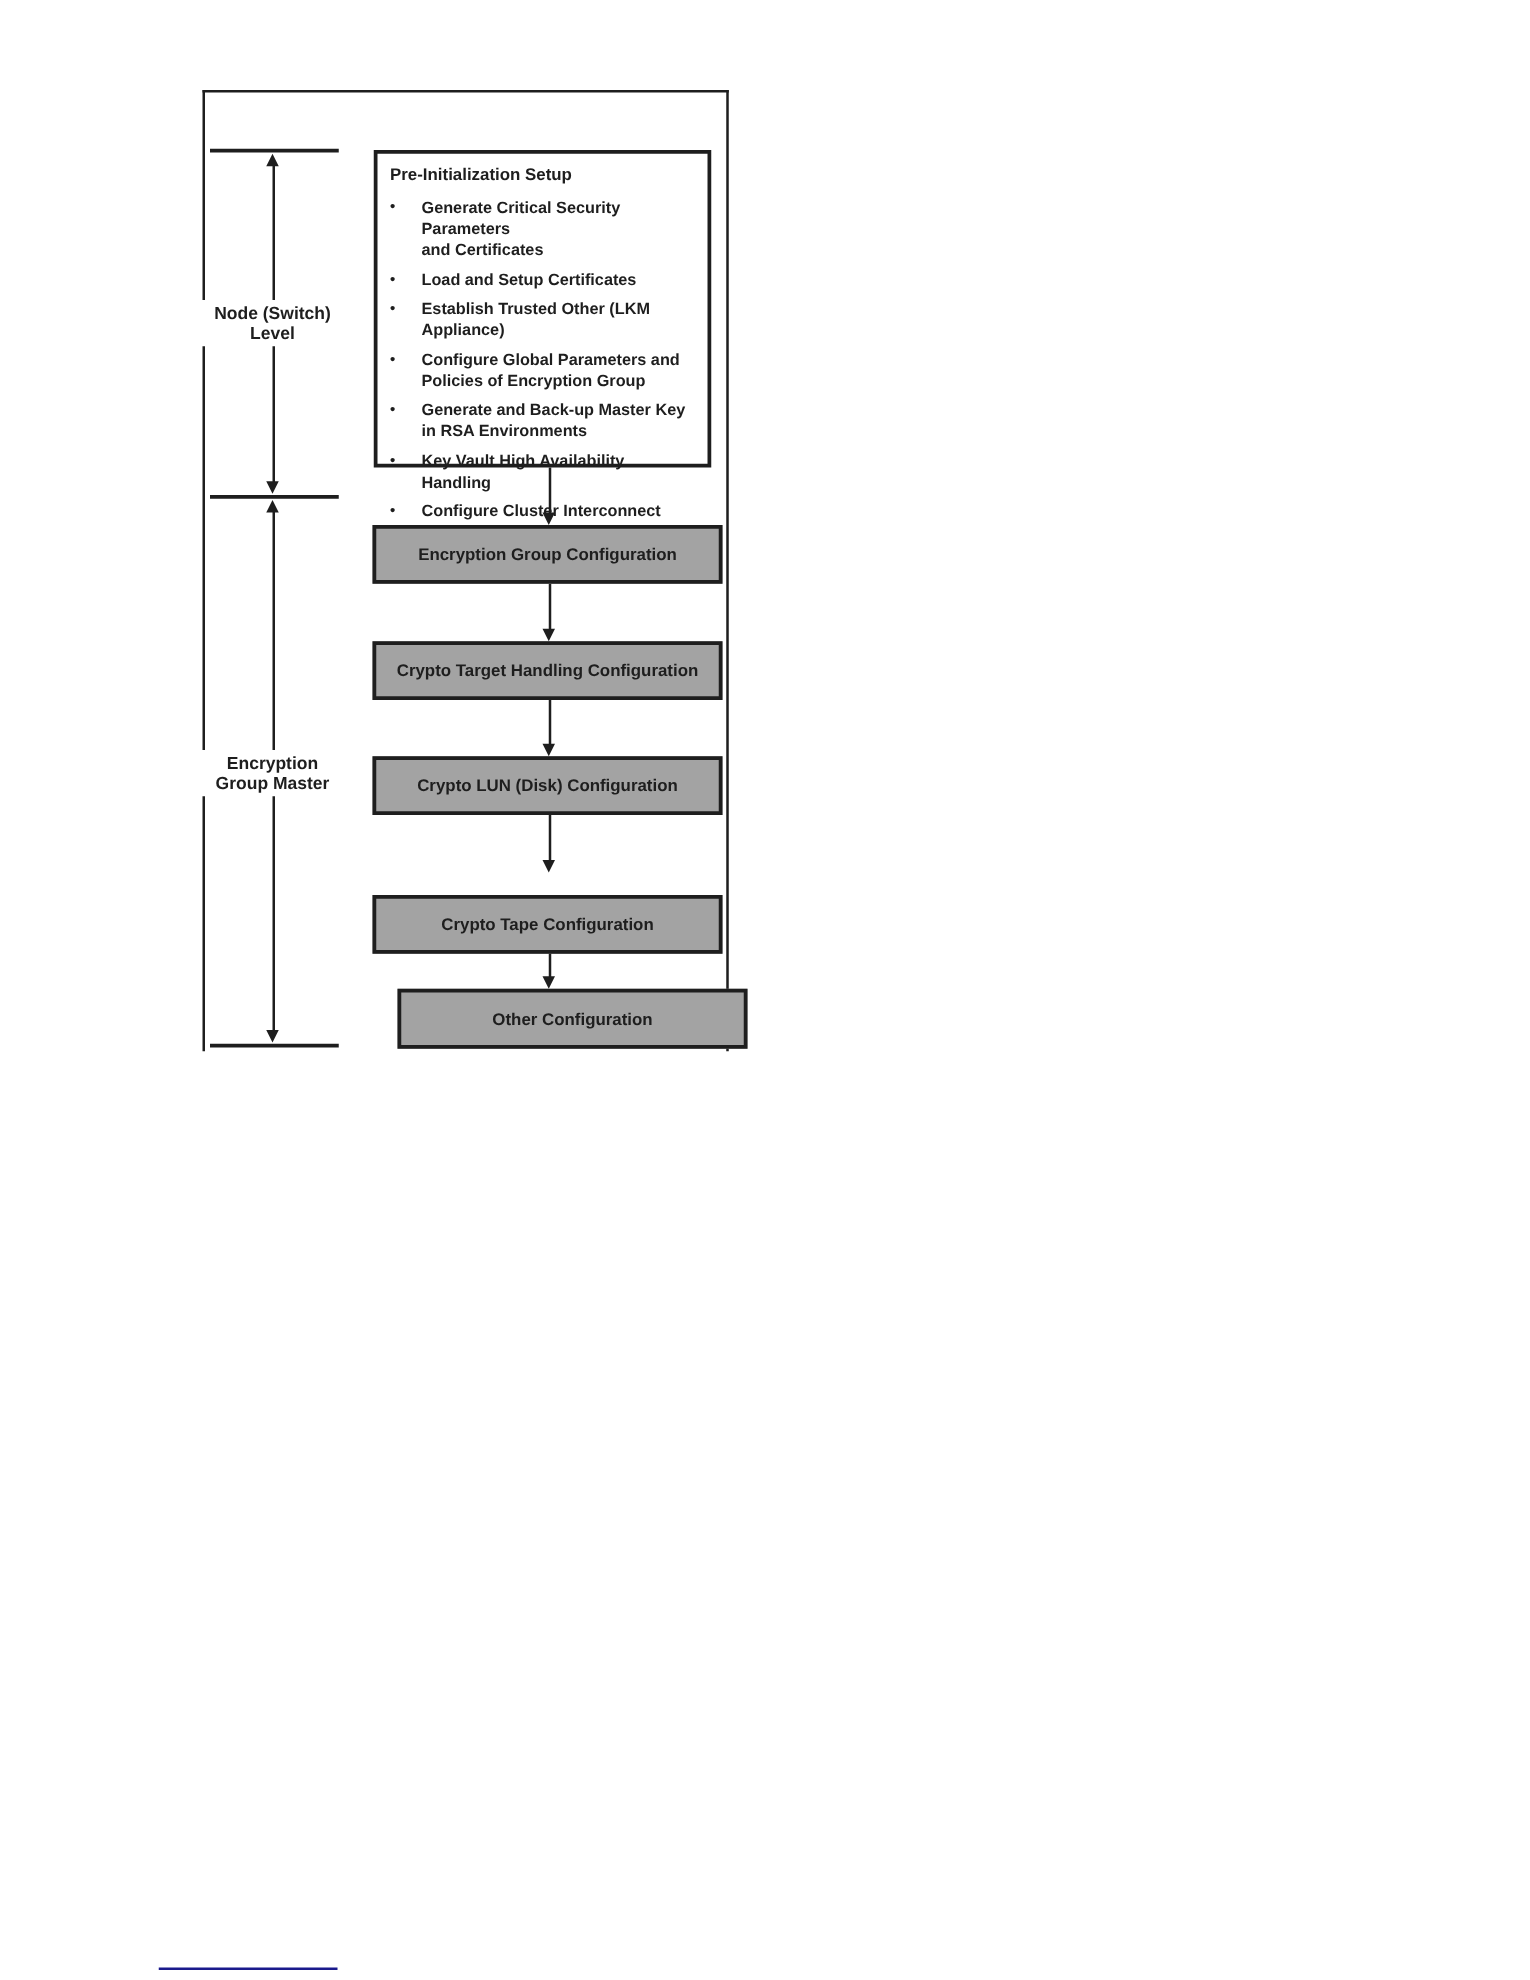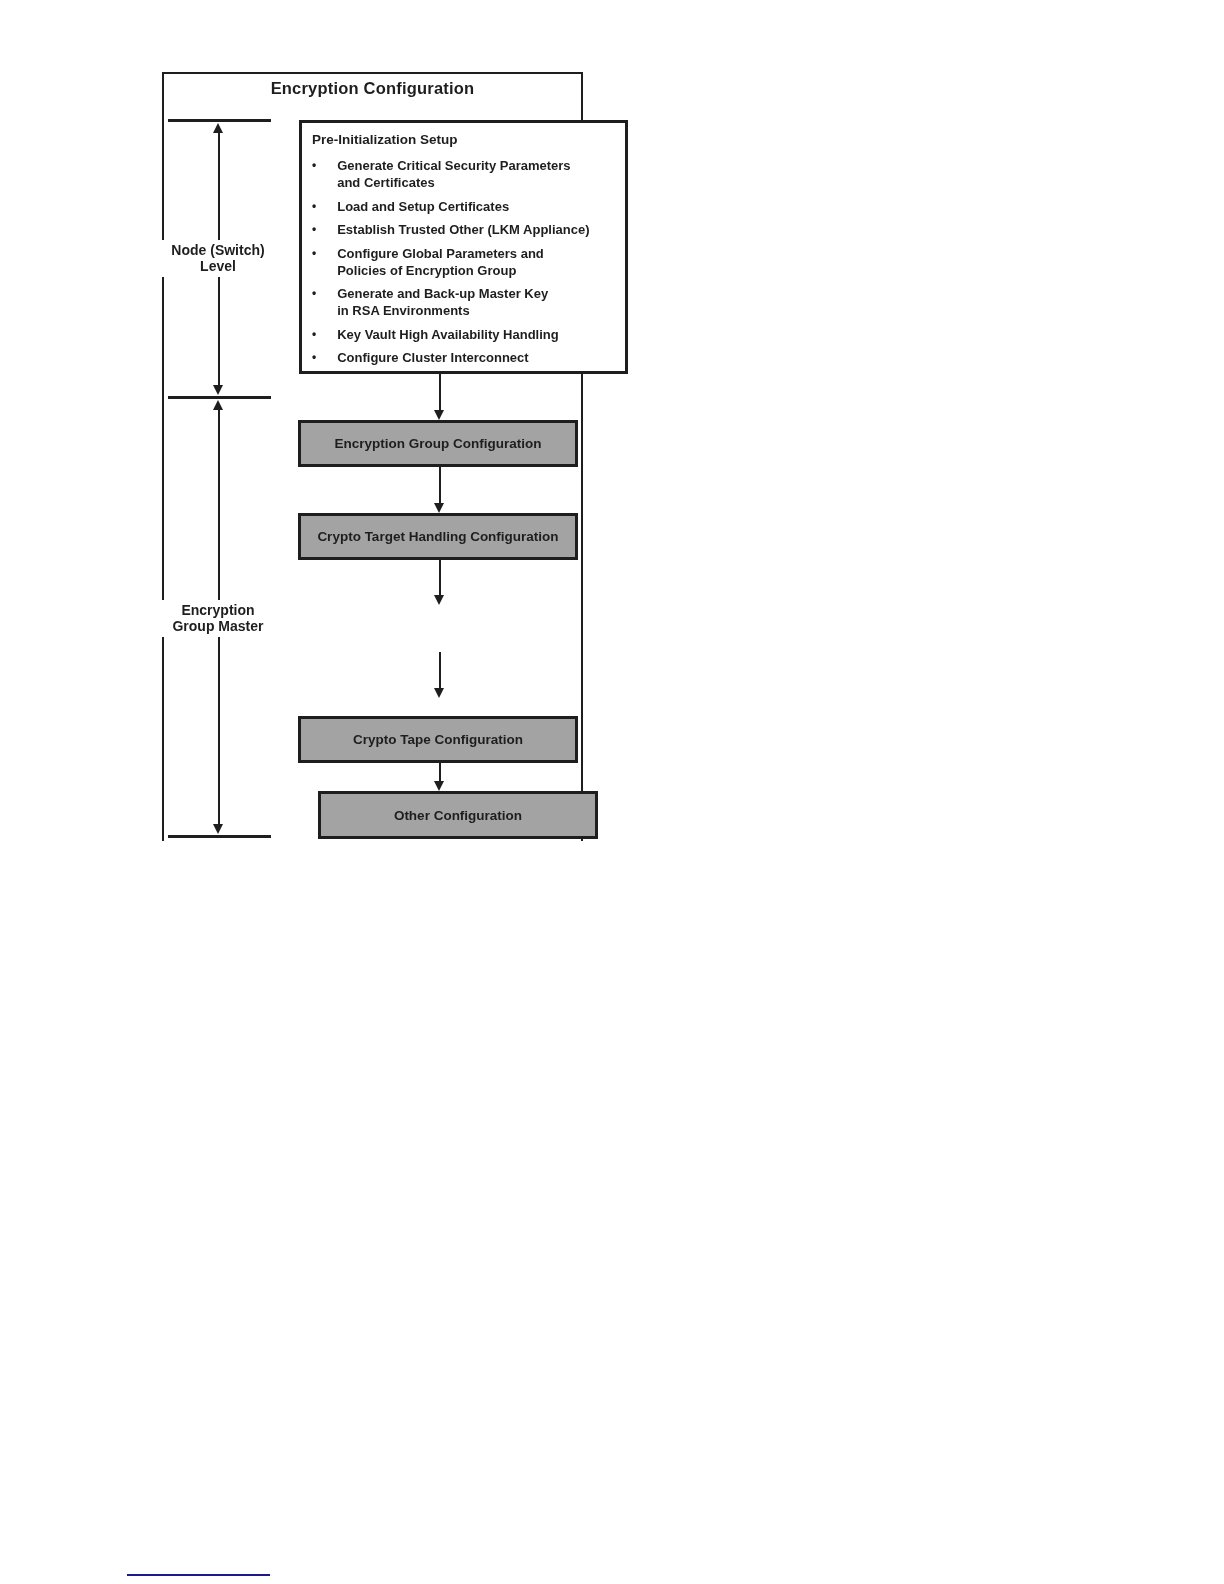--- a/index.html
+++ b/index.html
@@ -81,21 +81,21 @@
     white-space: pre-line;
     padding: 2px 0;
   }
   .gauge-label.node  { top: 240px; }
   .gauge-label.group { top: 600px; }
 
   
   .preinit-box {
     position: absolute;
     left: 299px; top: 120px;
-    width: 329px; height: 254px;
+    width: 270px; height: 254px;
     border: 3px solid #1e1e1e;
     background: #ffffff;
     padding: 8px 8px 0 10px;
   }
   .preinit-title {
     font-weight: bold;
     font-size: 13.5px;
     line-height: 17px;
   }
   .preinit-list {
@@ -164,21 +164,20 @@
     width: 143px; height: 2px;
     background: #1a1a8c;
   }
 </style>
 </head>
 <body>
 
 <div class="page">
 
   <div class="figure-frame"></div>
-  <div class="figure-title">Encryption Configuration</div>
 
   <div class="gauge-line t1"></div>
   <div class="gauge-line t2"></div>
   <div class="gauge-line t3"></div>
 
   <div class="v-arrow a1">
     <div class="head-up"></div>
     <div class="shaft"></div>
     <div class="head-down"></div>
   </div>
@@ -251,20 +250,23 @@
     <div class="shaft"></div>
     <div class="head-down"></div>
   </div>
 
   <div class="flow-box b0">
     <span>Encryption Group Configuration</span>
   </div>
   <div class="flow-box b1">
     <span>Crypto Target Handling Configuration</span>
   </div>
+  <div class="flow-box b2">
+    <span>Crypto LUN (Disk) Configuration</span>
+  </div>
   <div class="flow-box b3">
     <span>Crypto Tape Configuration</span>
   </div>
   <div class="flow-box b4">
     <span>Other Configuration</span>
   </div>
 
   <div class="footnote-rule"></div>
 
 </div>

